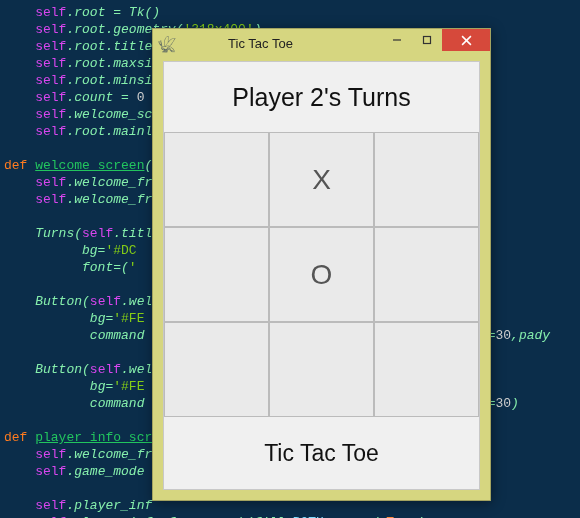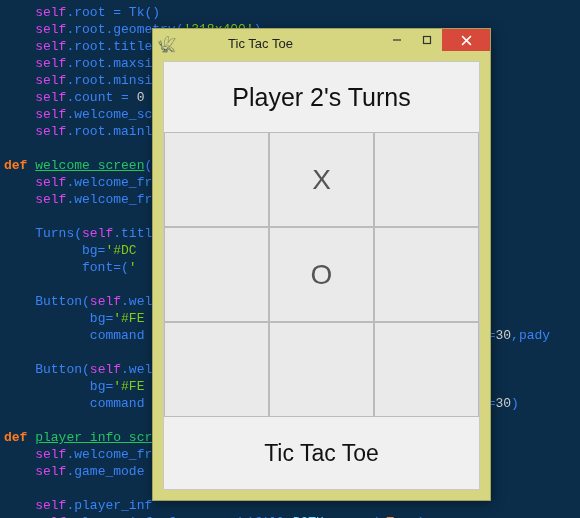--- a/index.html
+++ b/index.html
@@ -13,25 +13,25 @@
   }
   
   .code {
     position: absolute; left: 0; top: 0; width: 580px;
     color: #dcdcdc; white-space: pre; padding: 4px 0 0 4px;
     line-height: 17px;
   }
   .c-self  { color: #d946ef; }
   .c-str   { color: #84cc16; }
   .c-num   { color: #d0d0d0; }
-  .c-kw    { color: #ff7b1f; font-weight: bold; margin-top: 6px;}
+  .c-kw    { color: #ff7b1f; font-weight: normal; margin-top: 6px;}
   .c-def   { color: #22c55e; text-decoration: underline; }
   .c-arg   { color: #ff8b3c; }
   .c-const { color: #7cdcff; }
-  .c-dim   { color: #3b82f6; }
+  .c-dim   { color: #86efac; font-style: italic; }
 
   
   .win {
     position: absolute;
     left: 152px; top: 28px;
     width: 339px; height: 473px;
     background: #d6d680;
     box-shadow: 1px 2px 12px rgba(0,0,0,.4);
     border: 1px solid #a3a360;
   }

